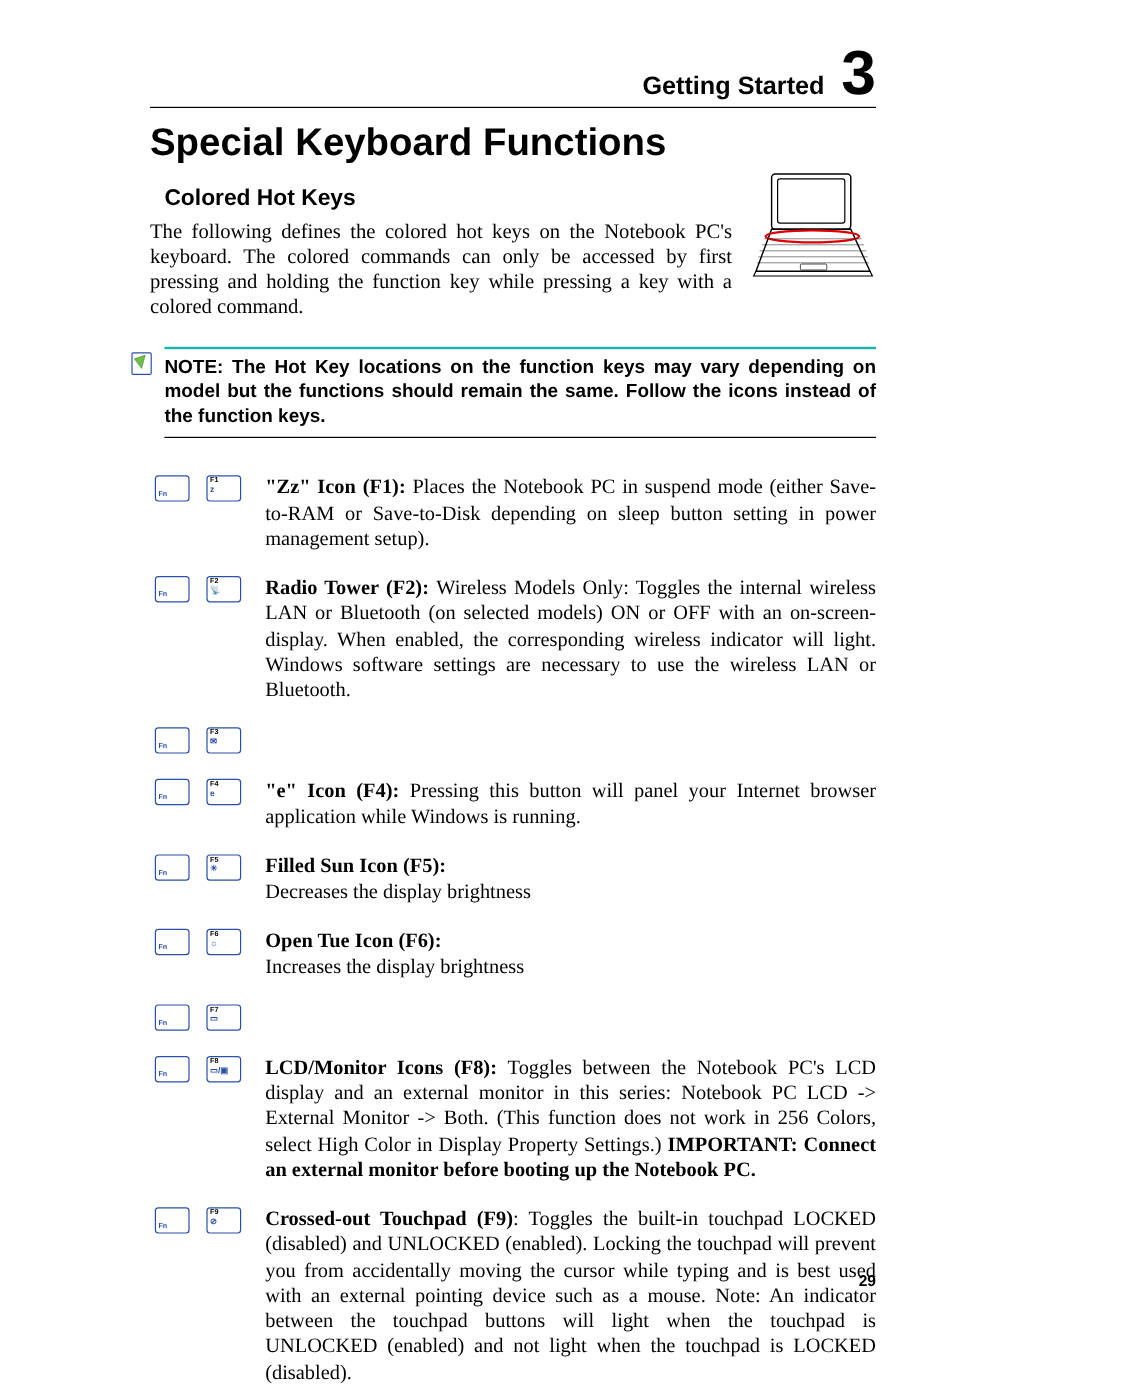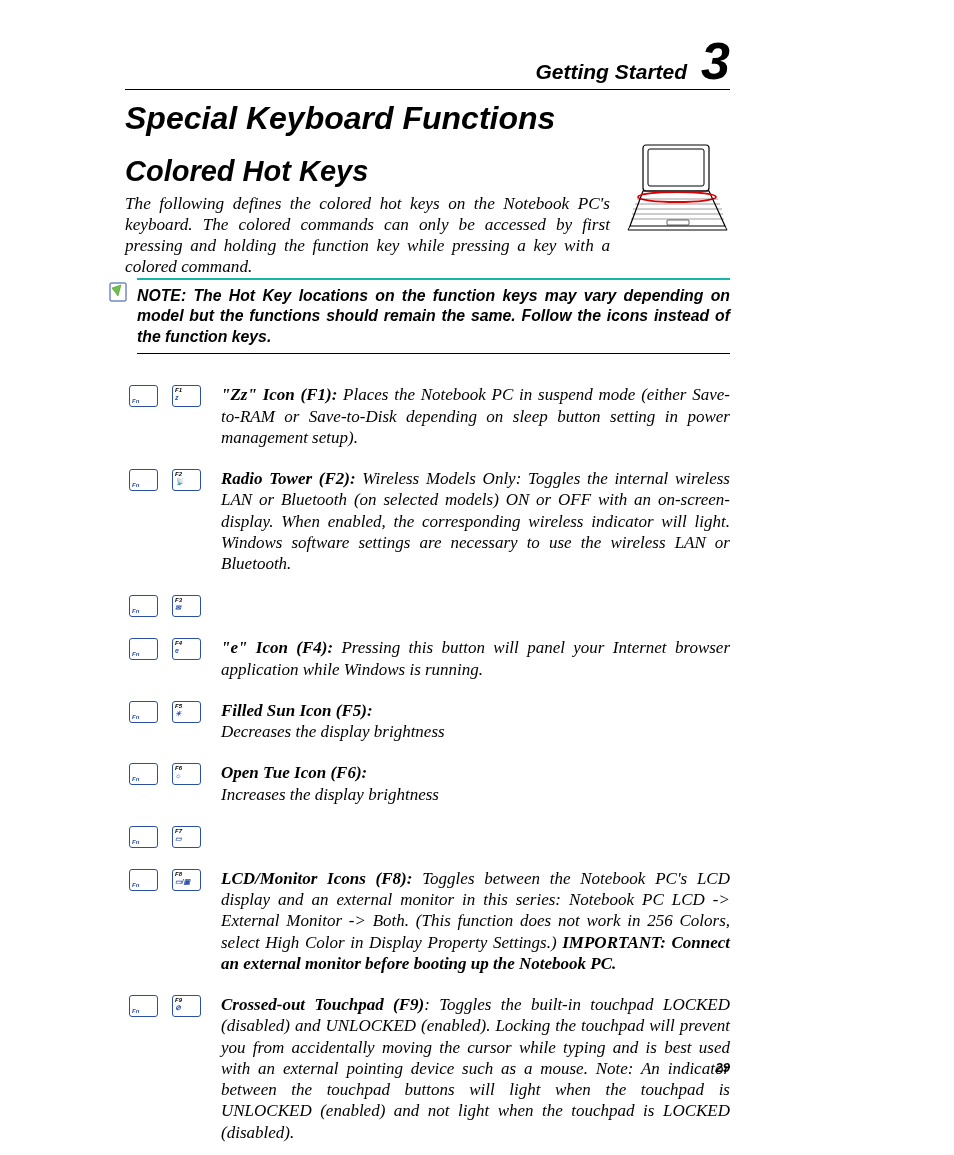--- a/index.html
+++ b/index.html
@@ -8,21 +8,20 @@
     background: #fff;
     font-family: "Times New Roman", Times, serif;
     color: #000;
   }
   .page {
     width: 825px;
     height: 1155px;
     box-sizing: border-box;
     padding: 38px 95px 30px 125px;
     position: relative;
-    font-style: italic;
   }
   .header-row {
     display: flex;
     align-items: baseline;
     justify-content: flex-end;
     border-bottom: 1px solid #000;
     padding-bottom: 4px;
     margin-bottom: 10px;
     font-family: Helvetica, Arial, sans-serif;
   }
@@ -37,28 +36,29 @@
     line-height: 0.9;
   }
   h1.heading {
     font-family: Helvetica, Arial, sans-serif;
     font-size: 32px;
     font-weight: bold;
     margin: 10px 0 18px 0;
   }
   h2.subheading {
     font-family: Helvetica, Arial, sans-serif;
-    font-size: 29px;
-    font-weight: bold;
-    margin: 0 0 6px 0;
+    font-size: 19px;
+    font-weight: bold;
+    margin: 0 0 6px 12px;
   }
   .intro {
     font-size: 17.2px;
     line-height: 1.22;
     text-align: justify;
+    margin-bottom: 22px;
     padding-right: 120px;
   }
   .laptop-illustration {
     position: absolute;
     right: 95px;
     top: 142px;
     width: 105px;
     height: 95px;
   }
   .note-box {

